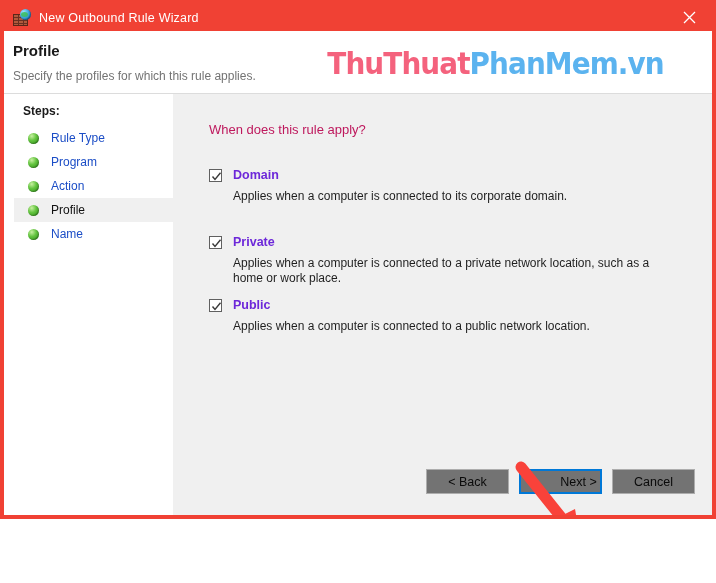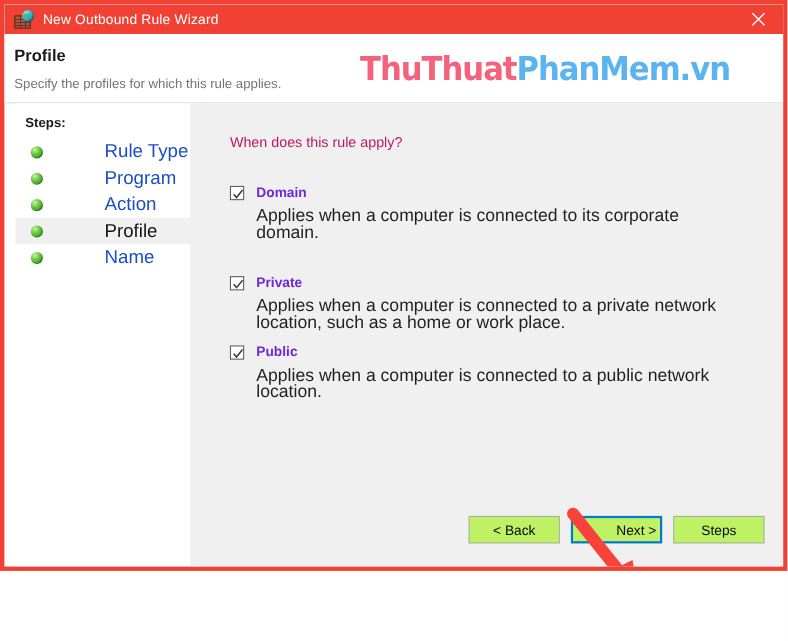--- a/index.html
+++ b/index.html
@@ -155,24 +155,23 @@
   .step-row.current { background: #f0f0f0; }
   .step-bullet {
     width: 11px; height: 11px;
     border-radius: 50%;
     flex: none;
     margin-right: 12px;
     background: radial-gradient(circle at 34% 28%, #c7f0a0 0%, #63c43f 42%, #2e8f17 100%);
     box-shadow: inset -1px -1px 1px rgba(0,0,0,.25);
   }
   .step-text {
-    font-size: 17px;
+    font-size: 12px;
     color: #1b4dc6;
     white-space: nowrap;
-    margin-left: 44px;
   }
   .step-row.current .step-text {
     color: #111111;
   }
 
   
   .main {
     position: absolute;
     left: 169px; top: 90px;
     right: 0; bottom: 0;
@@ -209,41 +208,41 @@
     position: absolute;
     left: 1px; top: 1px;
   }
   .opt-name {
     font-size: 12.5px;
     font-weight: bold;
     color: #6d28d9;
   }
   .opt-desc {
     margin: 5px 16px 0 24px;
-    font-size: 16px;
+    font-size: 12px;
     color: #1f1f1f;
     line-height: 15px;
     max-width: 420px;
   }
   .sp-lg { height: 29px; }
   .sp-sm { height: 10px; }
 
   
   .btn-row {
     position: absolute;
     right: 17px;
     bottom: 21px;
     display: flex;
     gap: 10px;
   }
   .btn {
     width: 83px;
     height: 25px;
     box-sizing: border-box;
-    background: #bef264;
+    background: #737373;
     border: 1px solid #adadad;
     font-family: "Liberation Sans", sans-serif;
     font-size: 12.5px;
     color: #0a0a0a;
     display: flex;
     align-items: center;
     justify-content: center;
     padding: 0;
   }
   .btn.default {
@@ -363,21 +362,21 @@
           <span class="opt-name">Public</span>
         </div>
         <div class="opt-desc">Applies when a computer is connected to a public network location.</div>
       </div>
 
     </div>
 
     <div class="btn-row">
       <button class="btn">&lt; Back</button>
       <button class="btn default">Next &gt;</button>
-      <button class="btn">Steps</button>
+      <button class="btn">Cancel</button>
     </div>
 
   </div>
 
   <svg class="arrow" viewBox="0 0 130 100" aria-hidden="true">
     <path d="M30 13 L78 73" stroke="#f9423a" stroke-width="11" stroke-linecap="round" fill="none"></path>
     <path d="M90 88 L58 68 L84 55 Z" fill="#f9423a"></path>
   </svg>
 
 </div>

